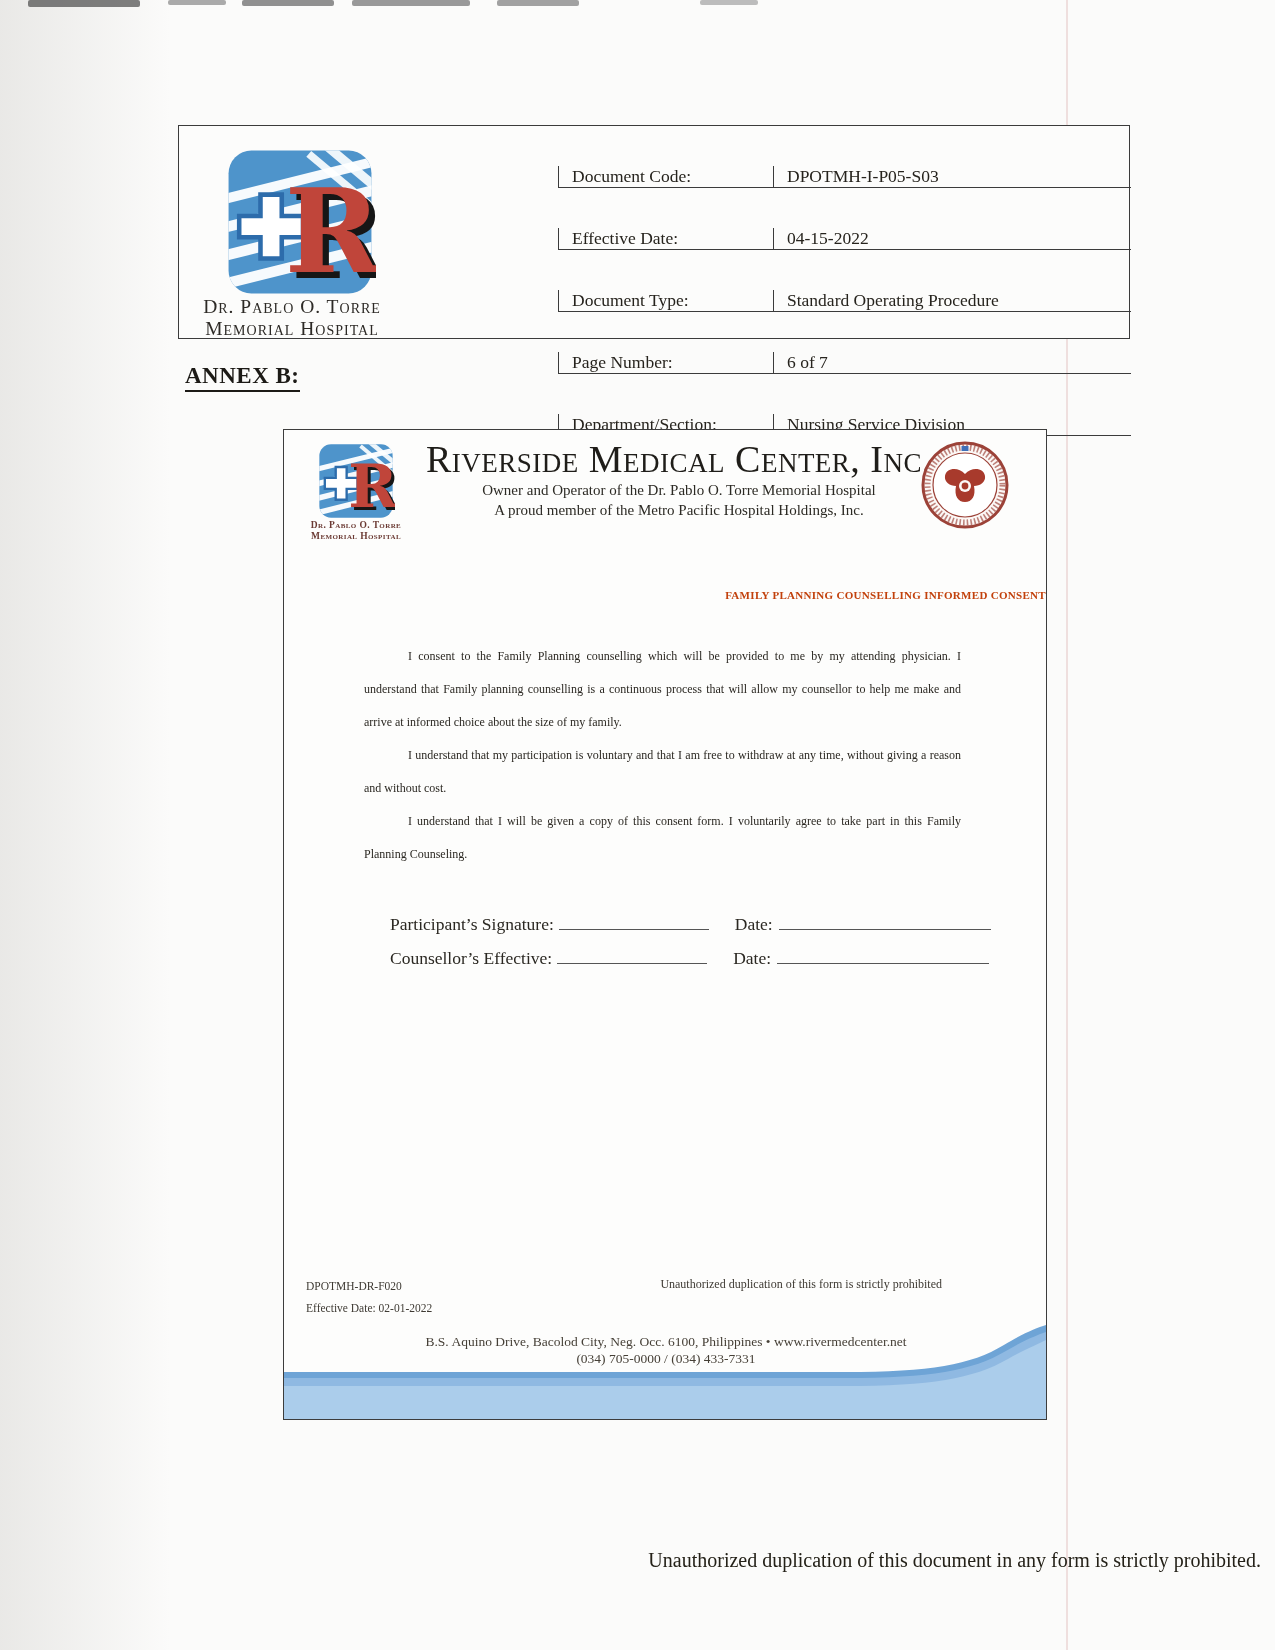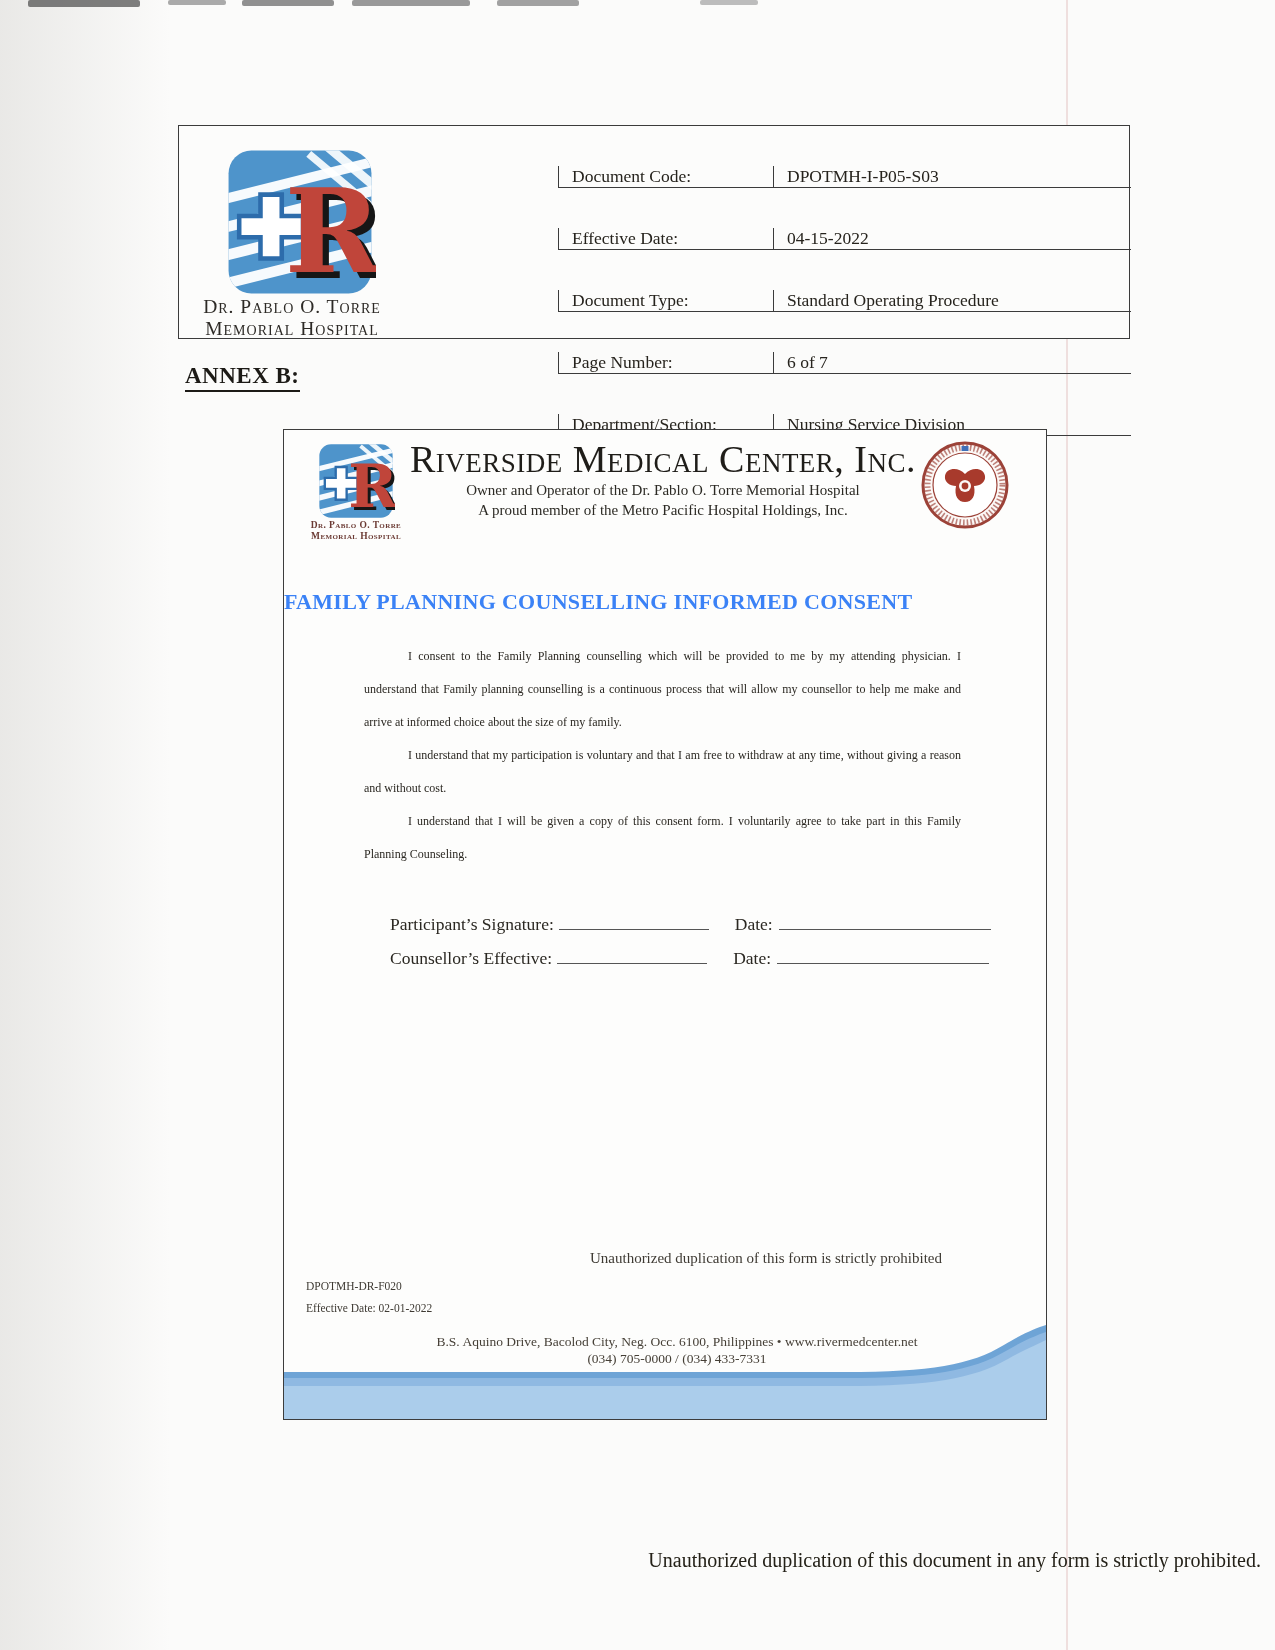--- a/index.html
+++ b/index.html
@@ -48,41 +48,41 @@
 
   
   .form {
     position:absolute; left:283px; top:429px; width:764px; height:991px;
     border:1.5px solid #3c3c3c; box-sizing:border-box; background:#fdfdfc;
   }
   .f-logo-wrap { position:absolute; left:24px; top:12px; width:96px; text-align:center; }
   .logo-sm { display:block; margin:0 auto; width:78px; height:78px; }
   .f-cap { font-variant:small-caps; font-size:9.5px; line-height:11px; letter-spacing:.4px;
     color:#6b3a33; font-weight:bold; }
-  .f-title-wrap { position:absolute; left:100px; top:8px; width:558px; text-align:center; }
+  .f-title-wrap { position:absolute; left:116px; top:8px; width:558px; text-align:center; }
   .f-org { font-variant:small-caps; font-size:38px; line-height:42px; letter-spacing:.5px; color:#1f1d19; }
   .f-sub { font-size:15px; line-height:20px; color:#2c2a24; }
   .seal { position:absolute; left:636px; top:10px; width:90px; height:90px; }
 
-  .c-title { position:absolute; left:0; top:159px; width:100%; text-align:left;
-    font-weight:bold; font-size:22px; letter-spacing:.3px; color:#3b82f6; }
+  .c-title { position:absolute; left:0; top:159px; width:100%; text-align:right;
+    font-weight:bold; font-size:11px; letter-spacing:.3px; color:#c2410c; }
   .c-body { position:absolute; left:80px; top:210px; width:597px; }
   .c-body p { margin:0; text-align:justify; text-indent:44px;
     font-size:12px; line-height:33px; color:#2b2822; }
 
   .sig-block { position:absolute; left:80px; top:484px; width:610px; }
   .sig-row { height:34px; font-size:17.5px; white-space:nowrap; color:#2b2822;margin-left:26px; }
   .sig-line { display:inline-block; border-bottom:1.5px solid #555; height:13px; }
   .w1 { width:150px; margin-left:5px; }
   .dlbl { margin-left:26px; }
   .w2 { width:212px; margin-left:6px; }
 
   .ff-left  { position:absolute; left:22px;  top:845px; font-size:11.5px; line-height:22px; color:#3e3a33; }
-  .ff-right { position:absolute; right:104px; top:820px; font-size:15px; color:#3e3a33;text-align:right; }
-  .ff-addr  { position:absolute; left:12px; top:903px; width:100%; text-align:center;
+  .ff-right { position:absolute; right:104px; top:847px; font-size:12px; color:#3e3a33;text-align:right; }
+  .ff-addr  { position:absolute; left:1px; top:903px; width:100%; text-align:center;
     font-size:13.5px; line-height:17px; color:#453f36; z-index:2; }
   .wave { position:absolute; left:0; bottom:0; width:100%; height:96px; z-index:1; }
 
   .page-footer { position:absolute; left:316px; top:1549px; width:945px; text-align:right;
     font-size:20px; color:#242118; }
 
   .defs { position:absolute; width:0; height:0; overflow:hidden; }
 </style>
 </head>
 <body>

